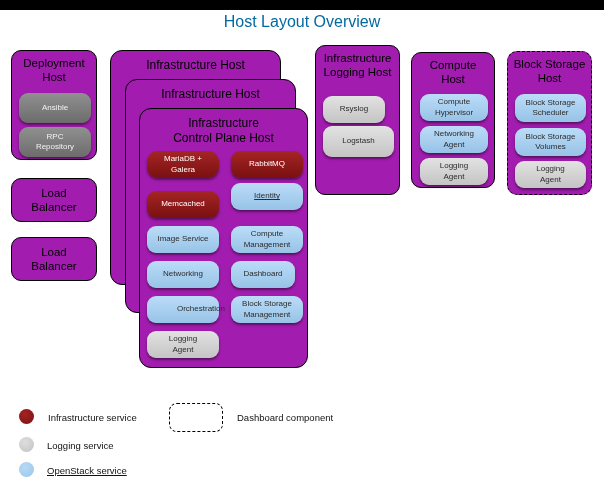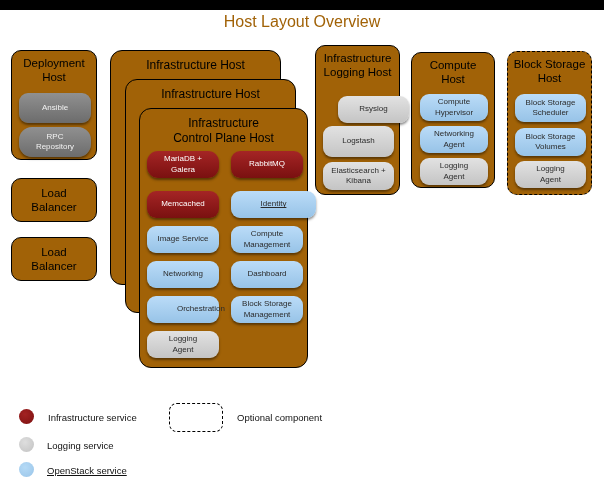--- a/index.html
+++ b/index.html
@@ -4,24 +4,24 @@
 <style>
   html,body { margin:0; padding:0; background:#fff; }
   * { box-sizing:border-box; }
   .canvas {
     position:relative; width:604px; height:496px; background:#ffffff;
     font-family:"Liberation Sans", sans-serif; color:#000; overflow:hidden;
   }
   .topbar { position:absolute; left:0; top:0; width:604px; height:10px; background:#000; }
   .diagram-title {
     position:absolute; left:0; top:13px; width:604px; text-align:center;
-    font-size:16px; color:#a16207;
+    font-size:16px; color:#0369a1;
   }
   .host {
-    position:absolute; background:#a16207; border:1.6px solid #000; border-radius:10px;
+    position:absolute; background:#a21caf; border:1.6px solid #000; border-radius:10px;
   }
   .host.dashed { border:1.6px dashed #000; }
   .host-title {
     font-size:11.5px; line-height:1.22; text-align:center; white-space:pre-line;
     padding-top:5px; color:#000;
   }
   .host-title.big { font-size:12px; padding-top:7px; }
   .host.center { display:flex; align-items:center; justify-content:center; }
   .host.center .host-title { padding-top:0; }
   .pill {
@@ -82,52 +82,50 @@
     <div class="pill red" style="left:7px;  top:42px;  width:72px; height:27px;border-radius:11px;">MariaDB +
 Galera</div>
     <div class="pill red" style="left:7px;  top:82px;  width:72px; height:27px;">Memcached</div>
     <div class="pill blue" style="left:7px;  top:117px; width:72px; height:27px;">Image Service</div>
     <div class="pill blue" style="left:7px;  top:152px; width:72px; height:27px;">Networking</div>
     <div class="pill blue" style="left:7px;  top:187px; width:72px; height:27px;padding-left:36px;">Orchestration</div>
     <div class="pill gray" style="left:7px;  top:222px; width:72px; height:27px;">Logging
 Agent</div>
 
     <div class="pill red" style="left:91px; top:42px;  width:72px; height:27px;">RabbitMQ</div>
-    <div class="pill blue" style="left:91px; top:82px;  width:85px; height:27px;text-decoration:underline;">Identity</div>
+    <div class="pill blue" style="left:91px; top:74px;  width:72px; height:27px;text-decoration:underline;">Identity</div>
     <div class="pill blue" style="left:91px; top:117px; width:72px; height:27px;">Compute
 Management</div>
-    <div class="pill blue" style="left:91px; top:152px; width:72px; height:27px;">Dashboard</div>
+    <div class="pill blue" style="left:91px; top:152px; width:64px; height:27px;">Dashboard</div>
     <div class="pill blue" style="left:91px; top:187px; width:72px; height:27px;">Block Storage
 Management</div>
   </div>
 
   <div class="host" id="deployment-host">
     <div class="host-title">Deployment
 Host</div>
     <div class="pill dkgray" style="left:7px; top:42px; width:72px; height:30px;">Ansible</div>
-    <div class="pill dkgray" style="left:7px; top:76px; width:72px; height:30px;border-radius:13px;">RPC
+    <div class="pill dkgray" style="left:7px; top:76px; width:72px; height:30px;">RPC
 Repository</div>
   </div>
 
   <div class="host center" id="lb1">
     <div class="host-title">Load
 Balancer</div>
   </div>
   <div class="host center" id="lb2">
     <div class="host-title">Load
 Balancer</div>
   </div>
 
   <div class="host" id="logging-host">
     <div class="host-title">Infrastructure
 Logging Host</div>
-    <div class="pill gray" style="left:7px; top:50px;  width:71px; height:27px;margin-left:15px;">Rsyslog</div>
+    <div class="pill gray" style="left:7px; top:50px;  width:62px; height:27px;">Rsyslog</div>
     <div class="pill gray" style="left:7px; top:80px;  width:71px; height:31px;">Logstash</div>
-    <div class="pill gray" style="left:7px; top:116px; width:71px; height:28px;">Elasticsearch +
-Kibana</div>
   </div>
 
   <div class="host" id="compute-host">
     <div class="host-title">Compute
 Host</div>
     <div class="pill blue" style="left:8px; top:41px;  width:68px; height:27px;">Compute
 Hypervisor</div>
     <div class="pill blue" style="left:8px; top:73px;  width:68px; height:27px;">Networking
 Agent</div>
     <div class="pill gray" style="left:8px; top:105px; width:68px; height:27px;">Logging
@@ -145,14 +143,14 @@
 Agent</div>
   </div>
 
   <div class="legend-dot" id="legend-dot-red"></div>
   <div class="legend-label" id="legend-label-red">Infrastructure service</div>
   <div class="legend-dot" id="legend-dot-gray"></div>
   <div class="legend-label" id="legend-label-gray">Logging service</div>
   <div class="legend-dot" id="legend-dot-blue"></div>
   <div class="legend-label" id="legend-label-blue">OpenStack service</div>
   <div id="legend-optional-box"></div>
-  <div class="legend-label" id="legend-label-optional">Optional component</div>
+  <div class="legend-label" id="legend-label-optional">Dashboard component</div>
 </div>
 
 </body></html>

